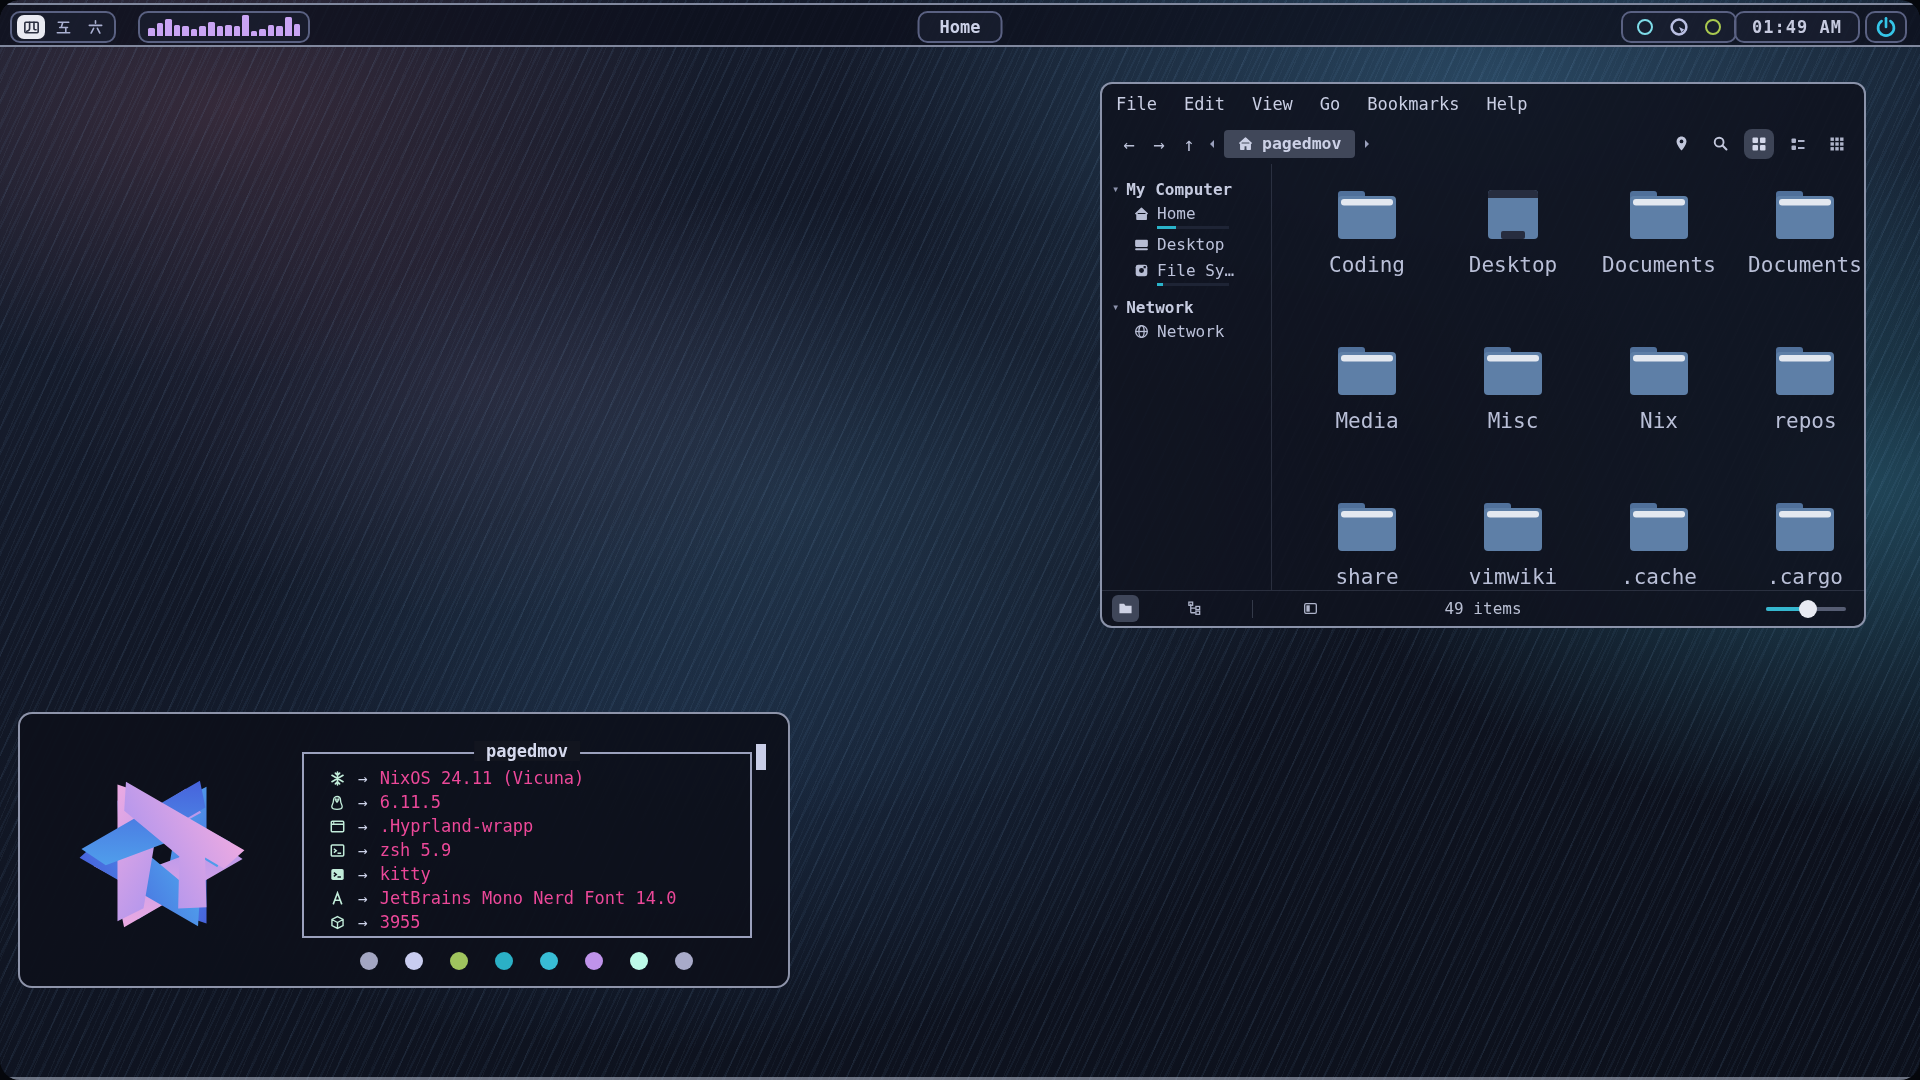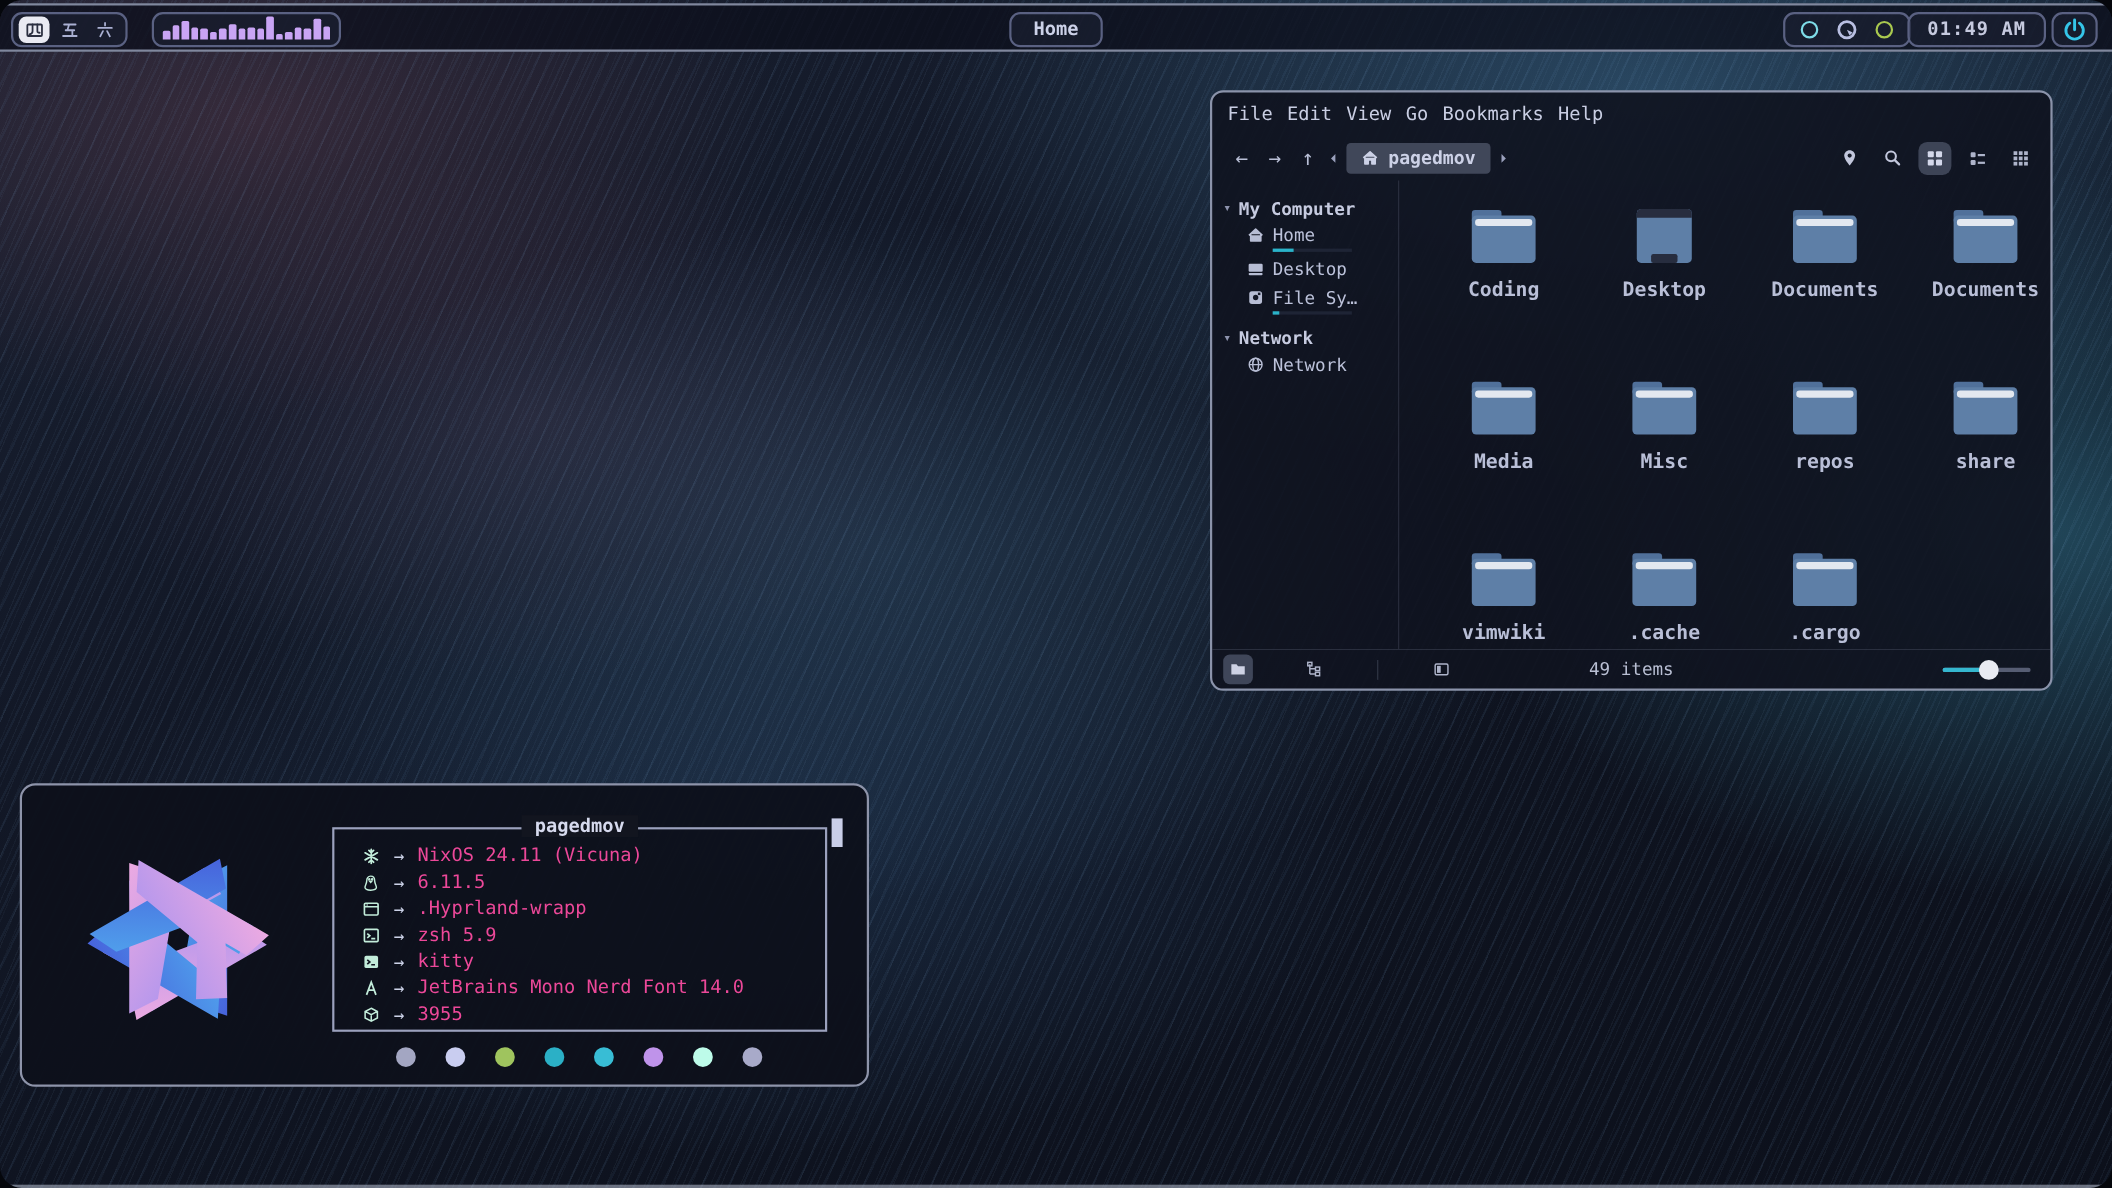--- a/index.html
+++ b/index.html
@@ -36,21 +36,21 @@
   .r1{border:2.5px solid #7edce8;}
   .r3{border:2.5px solid #a9c94f;}
   .clock-mod{right:60px;padding:0 16px;}
   .clock-mod span{font-weight:bold;font-size:17px;color:#c6cadf;letter-spacing:1px;}
   .power-mod{right:13px;width:42px;justify-content:center;}
 
   
   .fm{position:absolute;left:1100px;top:82px;width:766px;height:546px;
     background:rgba(16,19,31,0.90);border:2px solid rgba(150,158,182,0.92);border-radius:12px;
     display:flex;flex-direction:column;overflow:hidden;color:#c9cee3;}
-  .fm-menubar{height:39px;display:flex;align-items:center;gap:13px;padding:0 14px;font-size:17px;}
+  .fm-menubar{height:39px;display:flex;align-items:center;gap:27px;padding:0 14px;font-size:17px;}
   .fm-menu-item{color:#c9cee3;}
   .fm-toolbar{height:41px;display:flex;align-items:center;padding:0 12px;}
   .navbtn{color:#b9bfd6;font-size:19px;width:30px;text-align:center;}
   .chev{display:flex;align-items:center;color:#9aa0bc;margin:0 2px;}
   .path-chip{height:28px;display:flex;align-items:center;gap:9px;background:#404759;border-radius:4px;padding:0 14px;margin:0 4px;}
   .path-chip span{font-weight:bold;font-size:16.5px;color:#ccd1e6;}
   .tb-right{margin-left:auto;display:flex;align-items:center;gap:9px;}
   .tbicon{width:30px;height:30px;display:flex;align-items:center;justify-content:center;border-radius:8px;color:#c2c7dc;}
   .tbicon.active{background:#3d4456;}
   .fm-body{flex:1;display:flex;min-height:0;}
@@ -58,21 +58,21 @@
   .sb-section{display:flex;align-items:center;gap:7px;height:30px;padding-left:10px;font-weight:bold;font-size:16px;color:#c6cbe0;}
   .sb-tri{color:#8d93ad;font-size:12px;}
   .sb-item{display:flex;align-items:flex-start;gap:8px;padding-left:32px;margin-bottom:6px;}
   .sb-icon{color:#b7bdd4;margin-top:2px;}
   .sb-label{font-size:16px;color:#bcc2da;line-height:20px;}
   .usage{width:72px;height:3px;background:#1e2435;margin-top:2px;position:relative;}
   .usage i{position:absolute;left:0;top:0;bottom:0;background:#2ab3c9;display:block;}
   .grid{flex:1;position:relative;padding:22px 8px 0 22px;display:grid;
     grid-template-columns:repeat(4,146px);grid-auto-rows:156px;}
   .gitem{display:flex;flex-direction:column;align-items:center;}
-  .gitem .glabel{margin-top:9px;font-size:18px;color:#b9bfd7;font-weight:bold;}
+  .gitem .glabel{margin-top:9px;font-size:21px;color:#b9bfd7;}
   .fm-status{height:36px;border-top:1px solid rgba(120,128,150,0.25);display:flex;align-items:center;padding:0 10px;position:relative;gap:36px;}
   .stbtn{width:27px;height:27px;border-radius:6px;display:flex;align-items:center;justify-content:center;color:#c9cde2;margin-right:6px;}
   .stbtn.active{background:#3f4659;}
   .st-sep{width:1px;height:18px;background:rgba(120,128,150,0.35);margin:0 8px 0 2px;}
   .st-count{position:absolute;left:0;right:0;text-align:center;font-size:16px;color:#b9bfd3;}
   .slider{position:absolute;right:18px;top:50%;transform:translateY(-50%);width:80px;height:18px;}
   .slider .track{position:absolute;left:0;right:0;top:7px;height:4px;border-radius:2px;background:#565d73;}
   .slider .fill{position:absolute;left:0;top:7px;height:4px;border-radius:2px;background:#35b7cf;}
   .slider .knob{position:absolute;top:0;width:18px;height:18px;border-radius:50%;background:#e8eaf2;}
 
@@ -368,20 +368,30 @@
           </div>
           <div class="gitem">
             <div>
               <svg width="64" height="58" viewBox="0 0 64 56">
                 <rect x="3" y="4" width="27" height="12" rx="3" fill="#50709a"></rect>
                 <rect x="3" y="9" width="58" height="43" rx="4" fill="#5e7fa7"></rect>
                 <rect x="6" y="12" width="52" height="6.5" rx="3" fill="#e3e8f0"></rect>
               </svg>
             </div>
             <div class="glabel">Misc</div>
+          </div>
+          <div class="gitem">
+            <div>
+              <svg width="64" height="58" viewBox="0 0 64 56">
+                <rect x="3" y="4" width="27" height="12" rx="3" fill="#50709a"></rect>
+                <rect x="3" y="9" width="58" height="43" rx="4" fill="#5e7fa7"></rect>
+                <rect x="6" y="12" width="52" height="6.5" rx="3" fill="#e3e8f0"></rect>
+              </svg>
+            </div>
+            <div class="glabel">Nix</div>
           </div>
           <div class="gitem">
             <div>
               <svg width="64" height="58" viewBox="0 0 64 56">
                 <rect x="3" y="4" width="27" height="12" rx="3" fill="#50709a"></rect>
                 <rect x="3" y="9" width="58" height="43" rx="4" fill="#5e7fa7"></rect>
                 <rect x="6" y="12" width="52" height="6.5" rx="3" fill="#e3e8f0"></rect>
               </svg>
             </div>
             <div class="glabel">repos</div>

